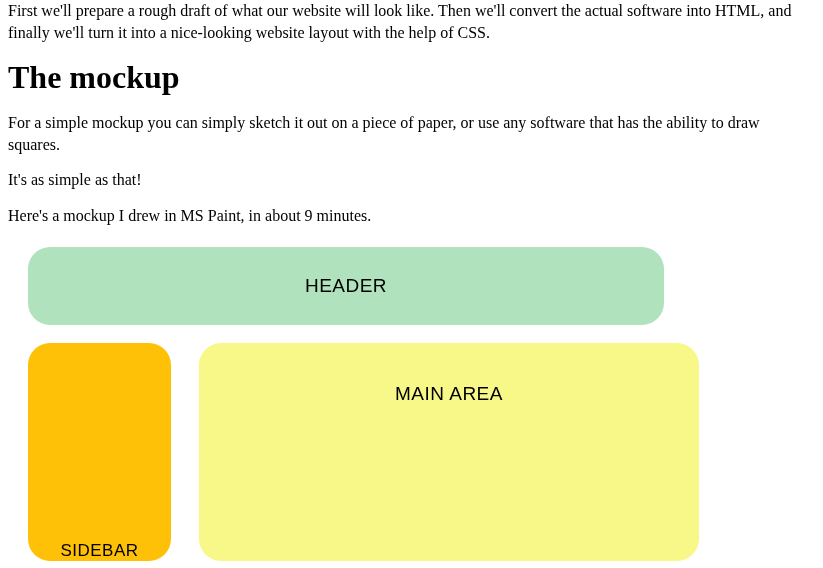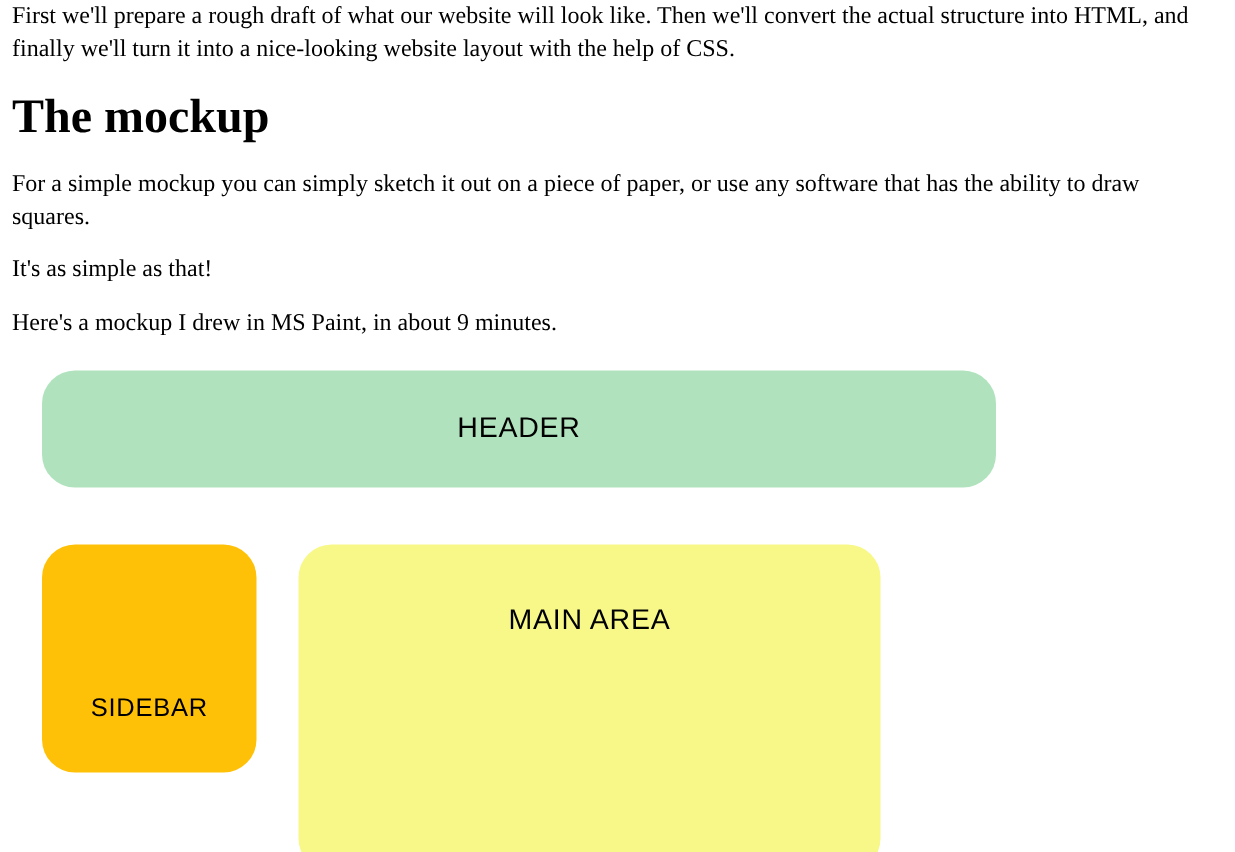--- a/index.html
+++ b/index.html
@@ -32,69 +32,69 @@
       padding: 6px 20px 0 20px;
     }
     .mockup-header {
       background: #b0e3bd;
       border-radius: 22px;
       height: 78px;
       width: 636px;
       display: flex;
       align-items: center;
       justify-content: center;
-      margin-bottom: 38px;
+      margin-bottom: 18px;
     }
     .mockup-header-label {
       font-family: "Segoe UI", Arial, sans-serif;
       font-size: 19px;
       letter-spacing: 0.5px;
       color: #000;
     }
     .mockup-row {
       display: flex;
       gap: 28px;
     }
     .mockup-sidebar {
       background: #ffc107;
       border-radius: 22px;
       width: 143px;
-      height: 152px;
+      height: 218px;
       display: flex;
-      align-items: center;
+      align-items: flex-end;
       justify-content: center;
       padding-top: 66px;
     }
     .mockup-sidebar-label {
       font-family: "Segoe UI", Arial, sans-serif;
       font-size: 17px;
       letter-spacing: 0.5px;
       color: #000;
     }
     .mockup-main {
       background: #f8f888;
       border-radius: 22px;
-      width: 388px;
+      width: 500px;
       height: 218px;
       display: flex;
       align-items: flex-start;
       justify-content: center;
       padding-top: 40px;
     }
     .mockup-main-label {
       font-family: "Segoe UI", Arial, sans-serif;
       font-size: 19px;
       letter-spacing: 0.5px;
       color: #000;
     }
   </style>
 </head>
 <body>
 
-<p class="intro-text">First we'll prepare a rough draft of what our website will look like. Then we'll convert the actual structure into HTML, and finally we'll turn it into a nice-looking website layout with the help of CSS.</p>
+<p class="intro-text">First we'll prepare a rough draft of what our website will look like. Then we'll convert the actual software into HTML, and finally we'll turn it into a nice-looking website layout with the help of CSS.</p>
 
 <h2 class="section-heading">The mockup</h2>
 
 <p class="body-text">For a simple mockup you can simply sketch it out on a piece of paper, or use any software that has the ability to draw squares.</p>
 
 <p class="body-text">It's as simple as that!</p>
 
 <p class="body-text">Here's a mockup I drew in MS Paint, in about 9 minutes.</p>
 
 <div class="mockup-container">

